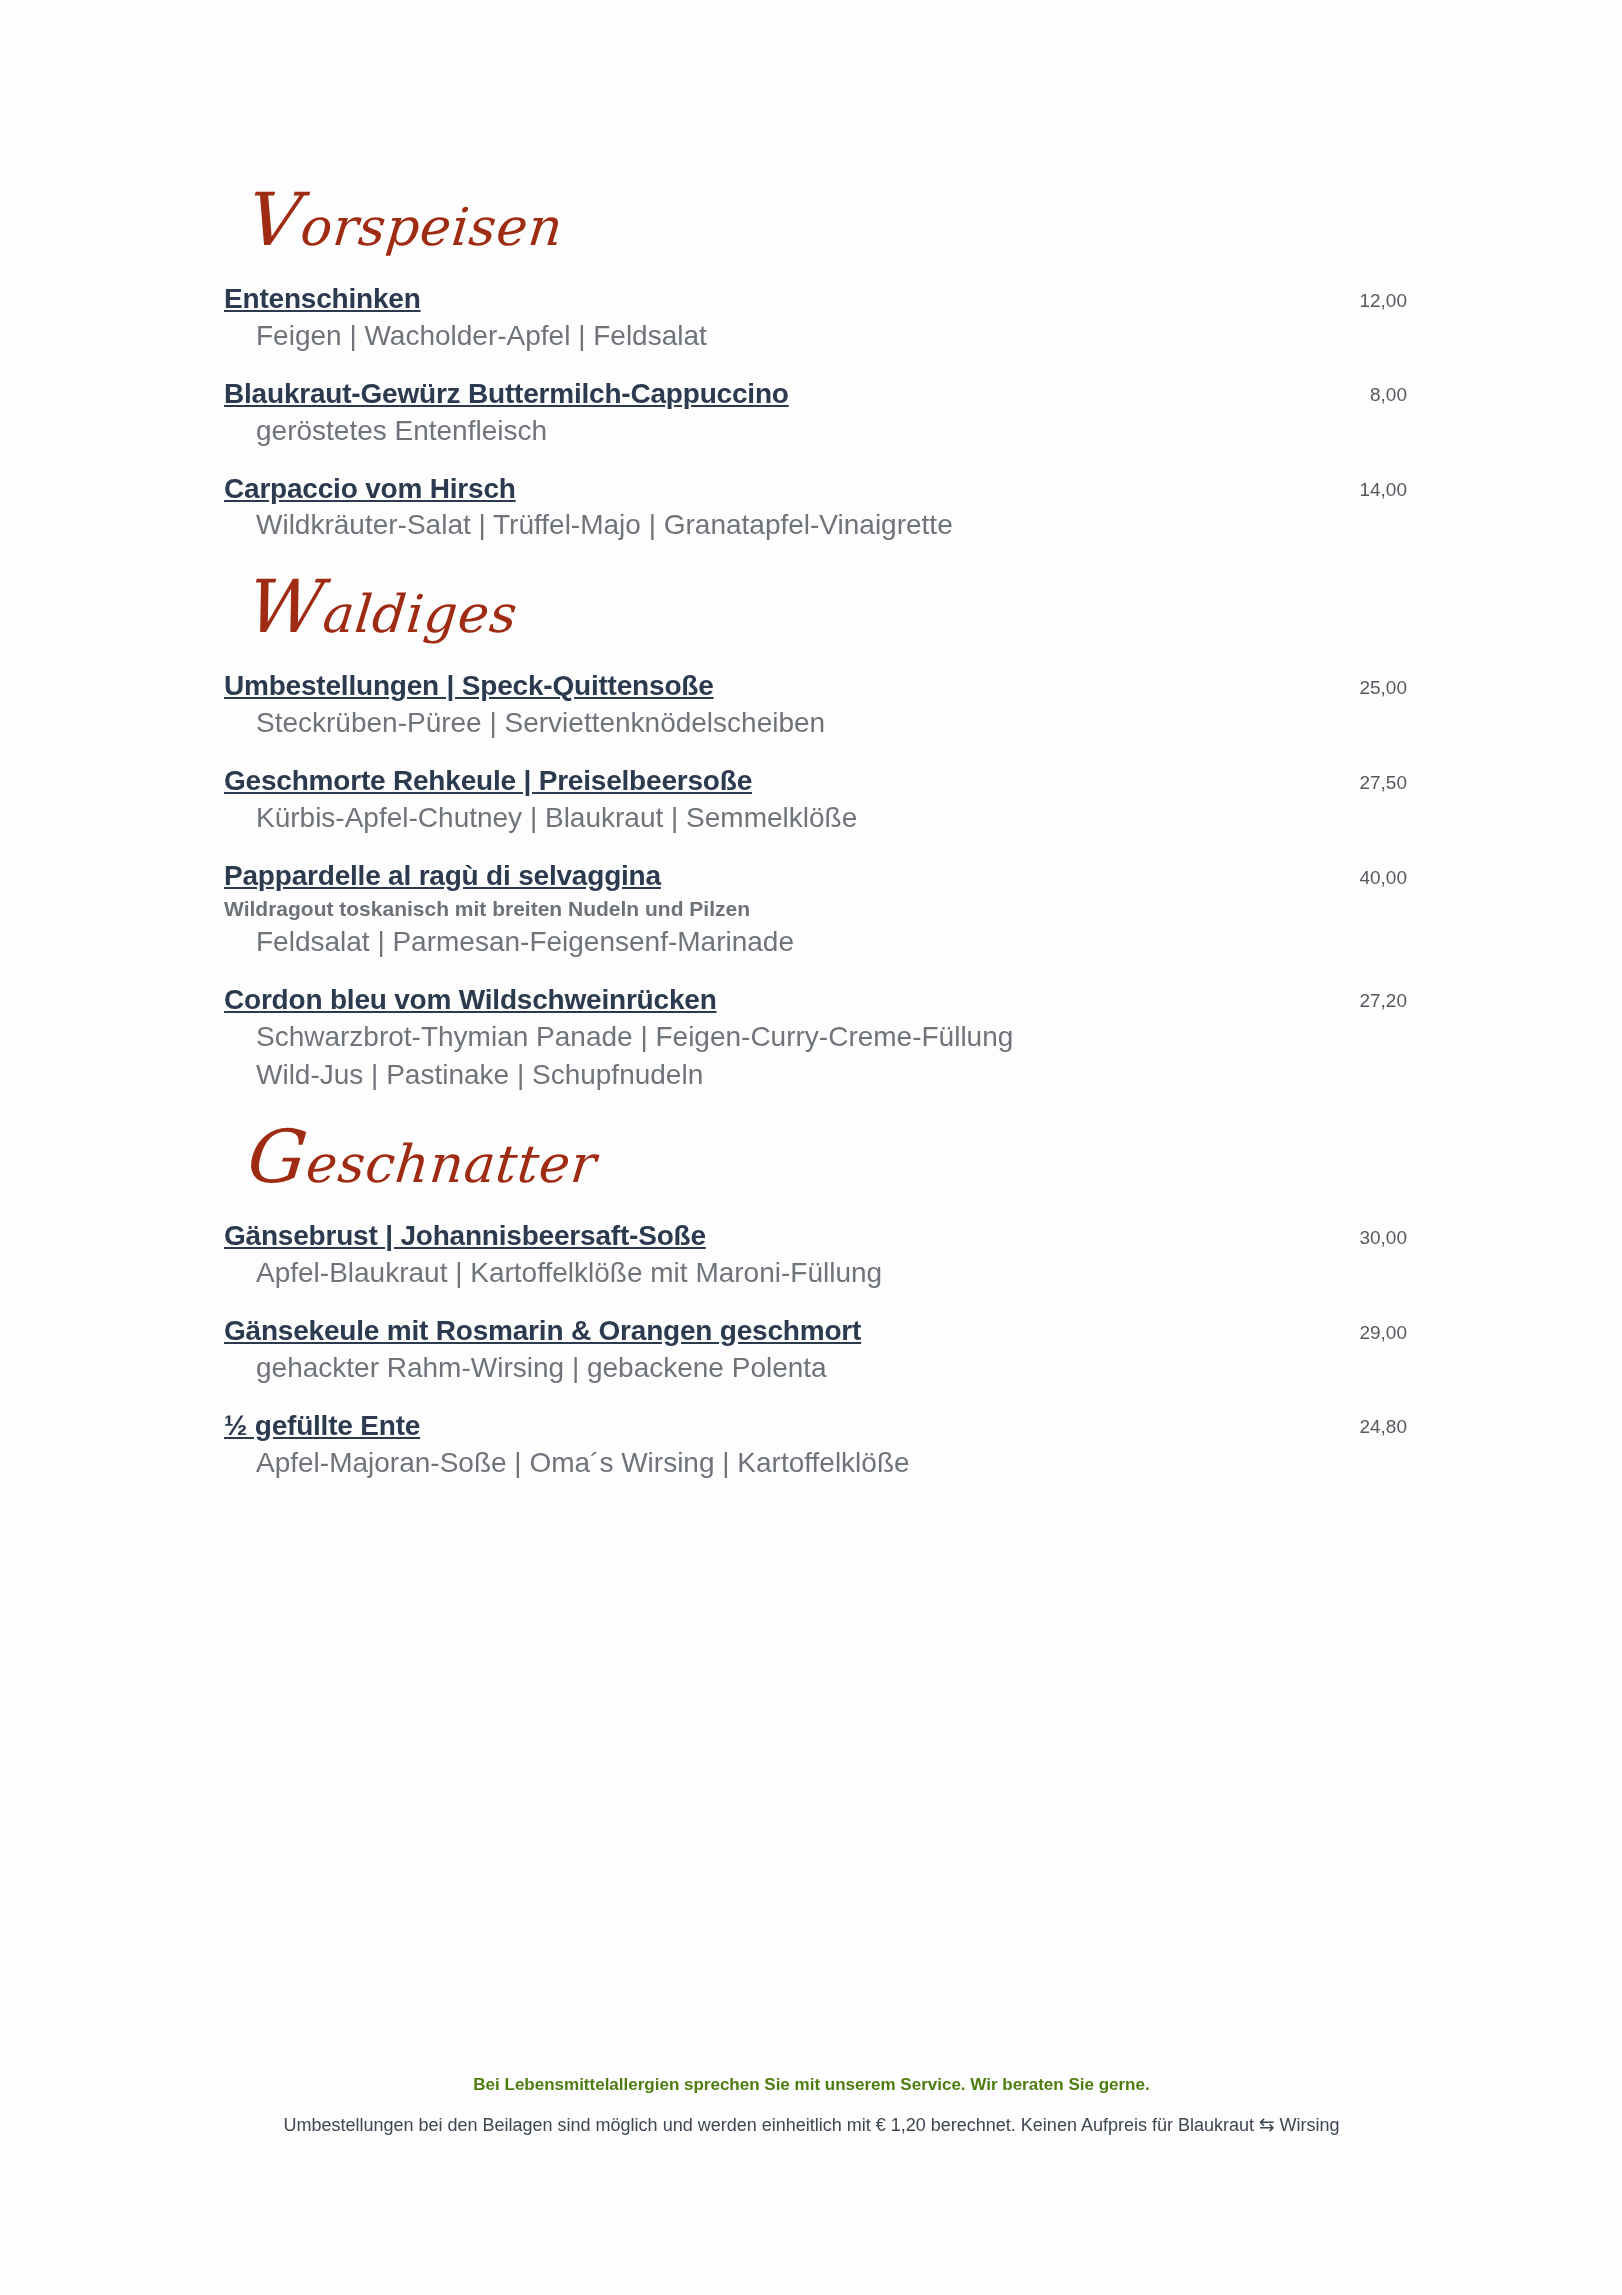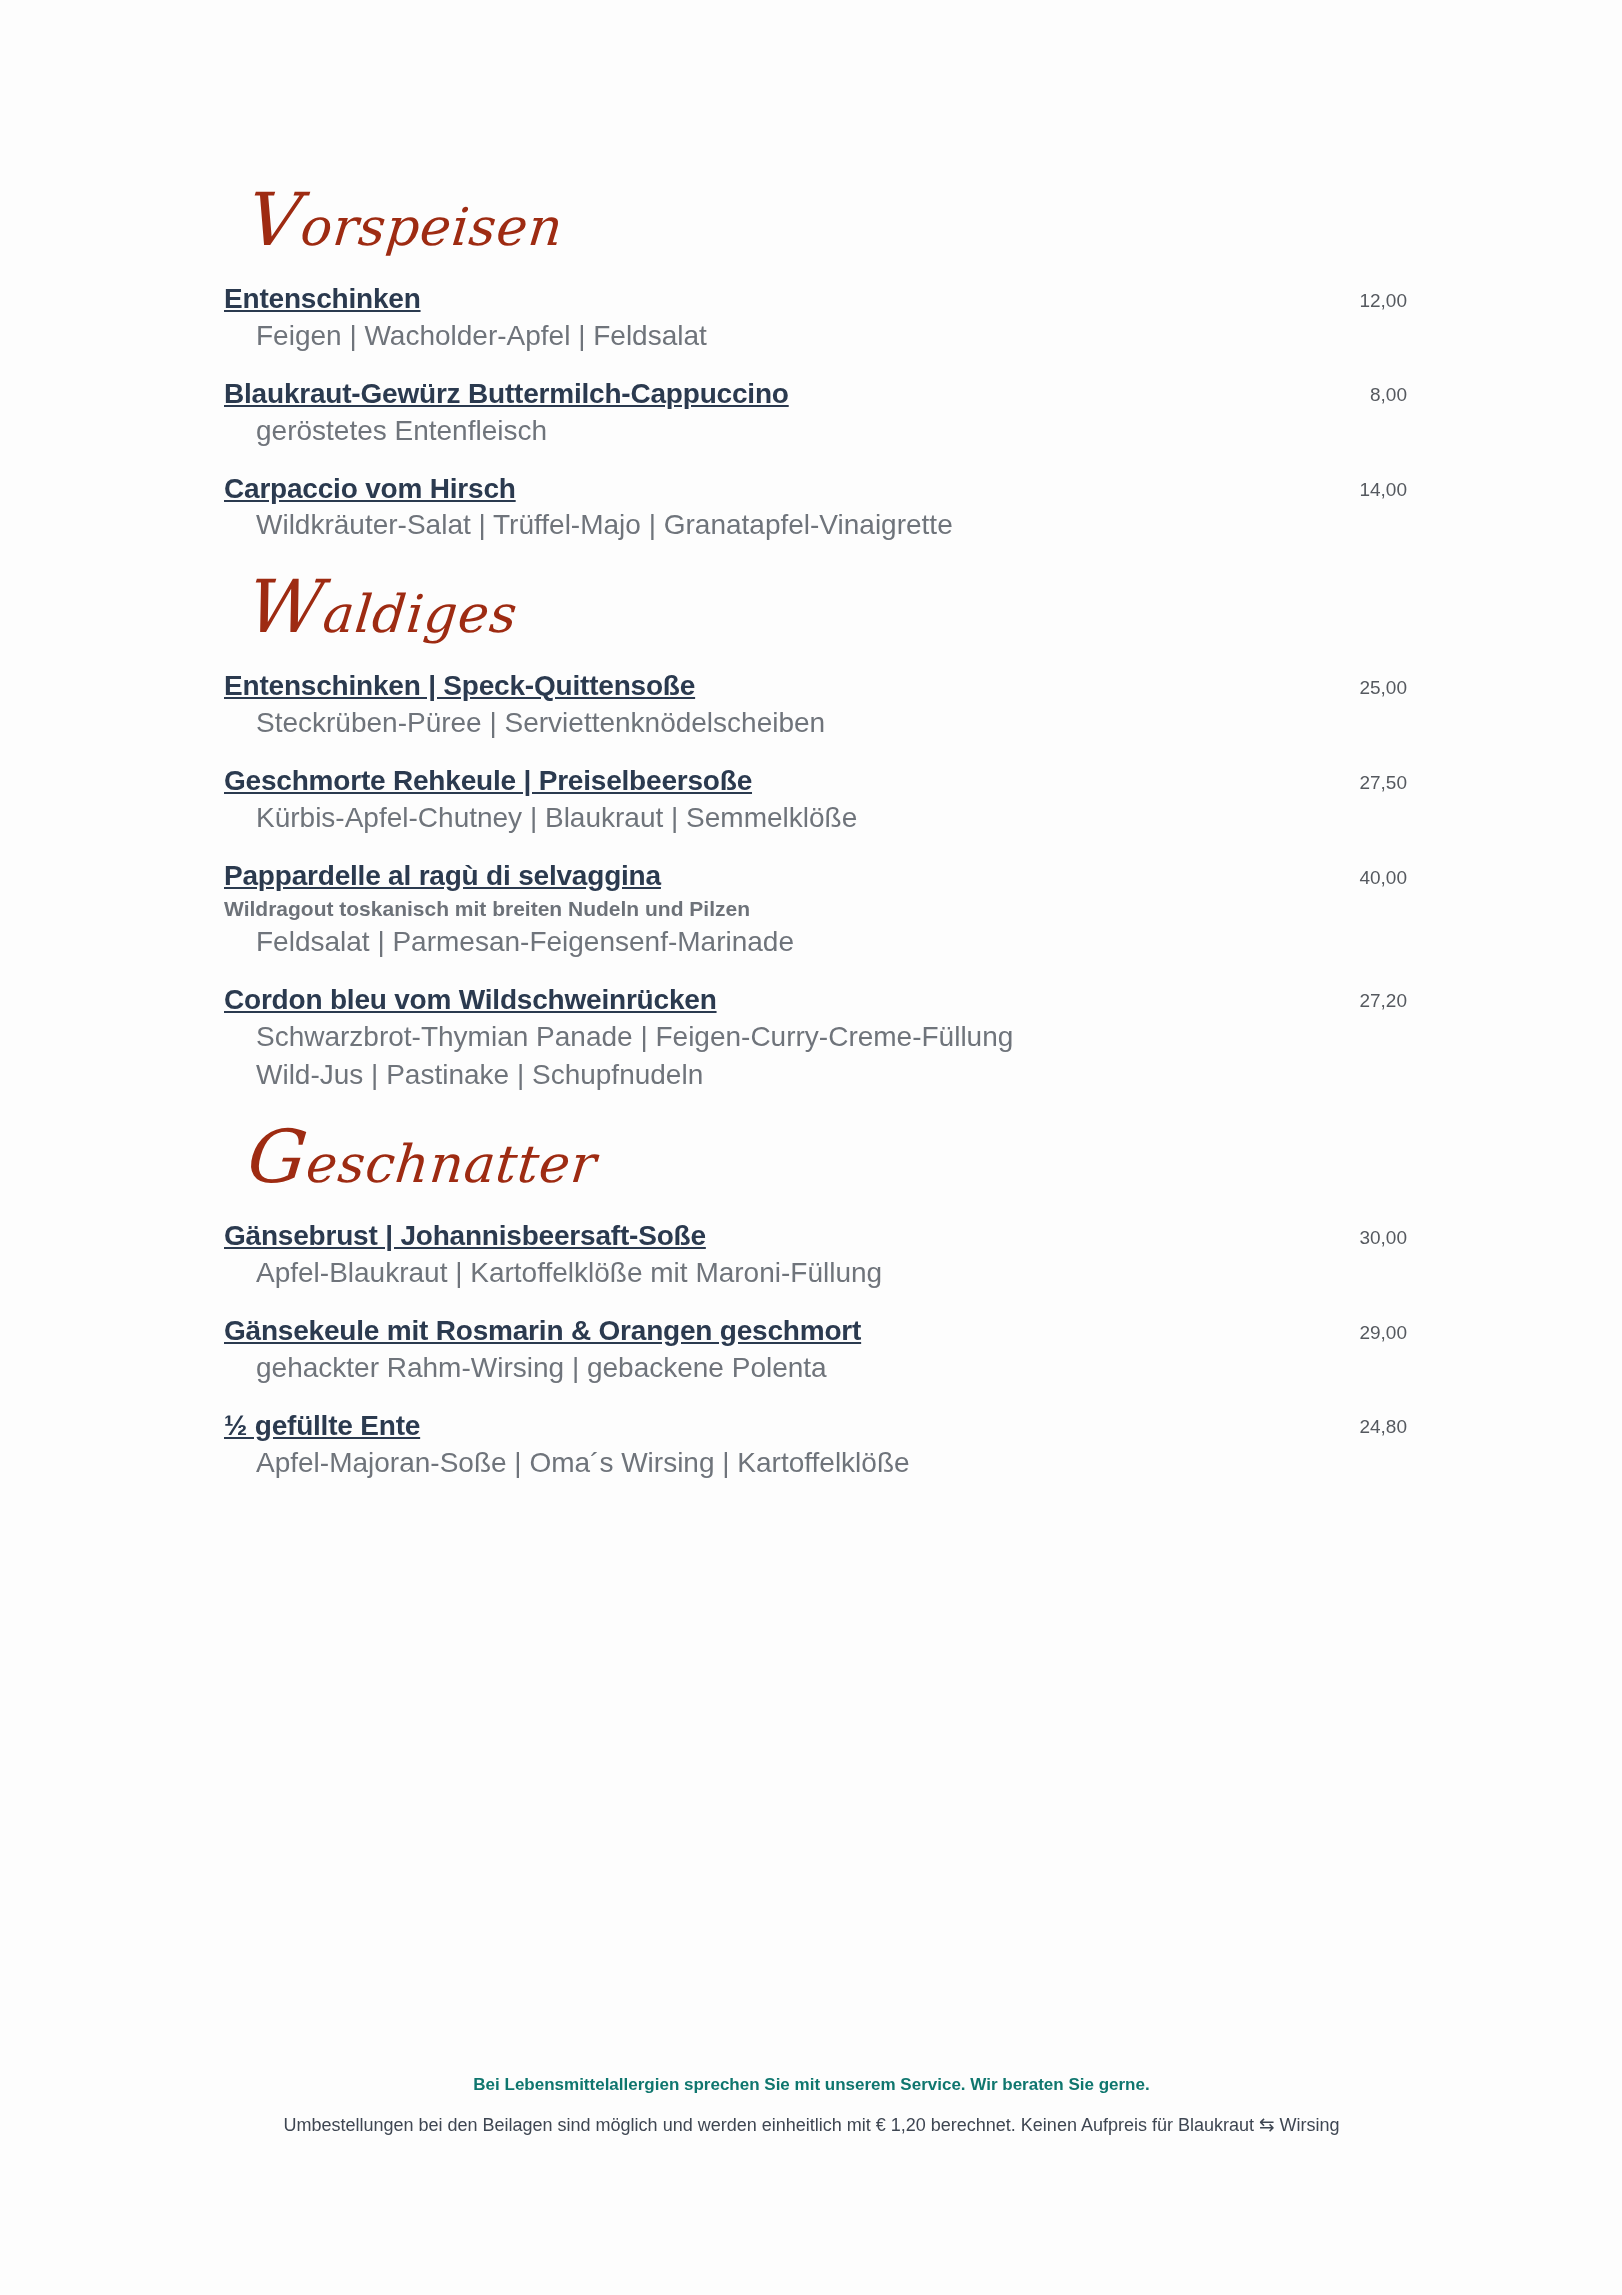--- a/index.html
+++ b/index.html
@@ -93,21 +93,21 @@
   .footer {
     position: absolute;
     left: 0;
     right: 0;
     top: 2075px;
     text-align: center;
   }
   .footer-line1 {
     font-size: 17px;
     font-weight: bold;
-    color: #0f766e;
+    color: #4d7c0f;
     margin-bottom: 18.6px;
   }
   .footer-line2 {
     font-size: 18px;
     color: #3e4652;
   }
   .swap-glyph {
     font-family: "DejaVu Sans", sans-serif;
     font-size: 18.6px;
   }
@@ -149,21 +149,21 @@
 
       </ul>
     </div>
 
     <div class="section">
       <div class="section-heading"><span class="cap">W</span><span>aldiges</span></div>
       <ul class="items">
 
         <li class="item">
           <div class="item-main">
-            <div class="item-name">Entenschinken | Speck-Quittensoße</div>
+            <div class="item-name">Umbestellungen | Speck-Quittensoße</div>
             <div class="item-desc">Steckrüben-Püree | Serviettenknödelscheiben</div>
           </div>
           <div class="item-price">25,00</div>
         </li>
 
         <li class="item">
           <div class="item-main">
             <div class="item-name">Geschmorte Rehkeule | Preiselbeersoße</div>
             <div class="item-desc">Kürbis-Apfel-Chutney | Blaukraut | Semmelklöße</div>
           </div>

